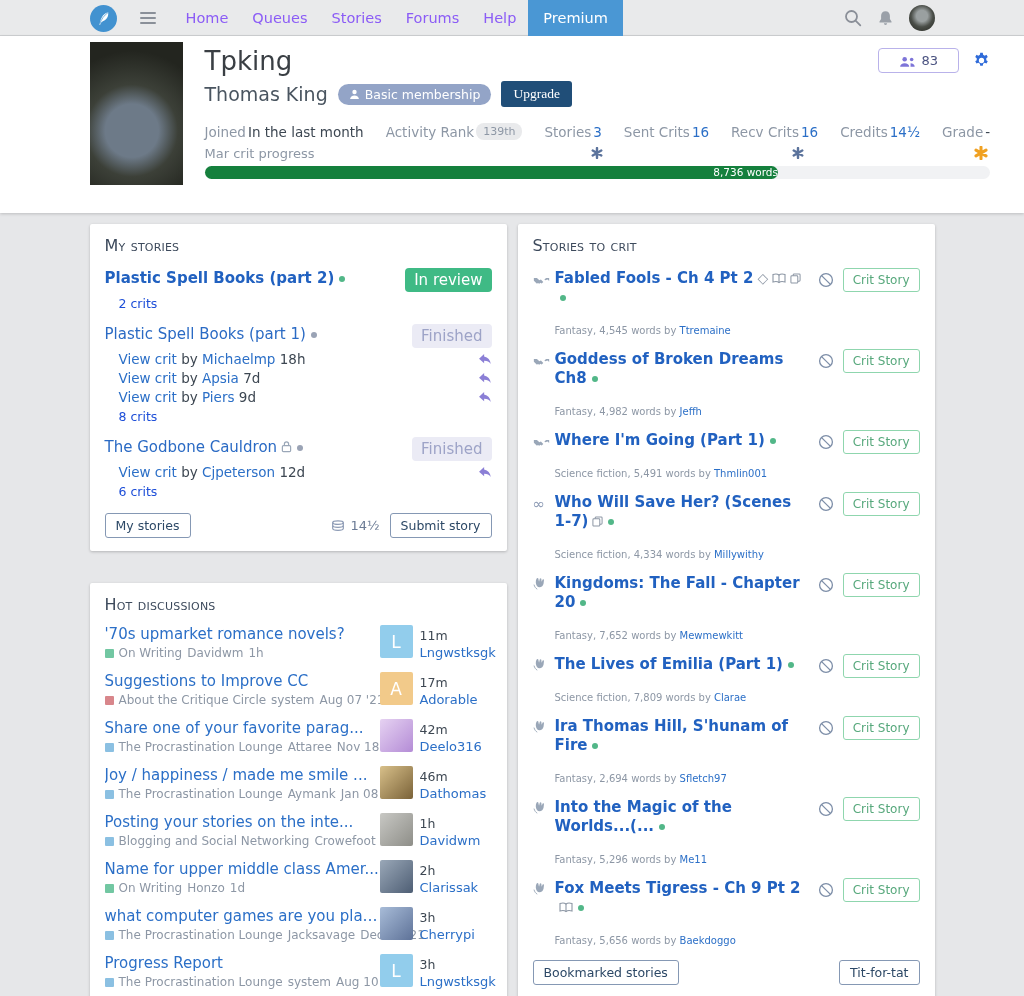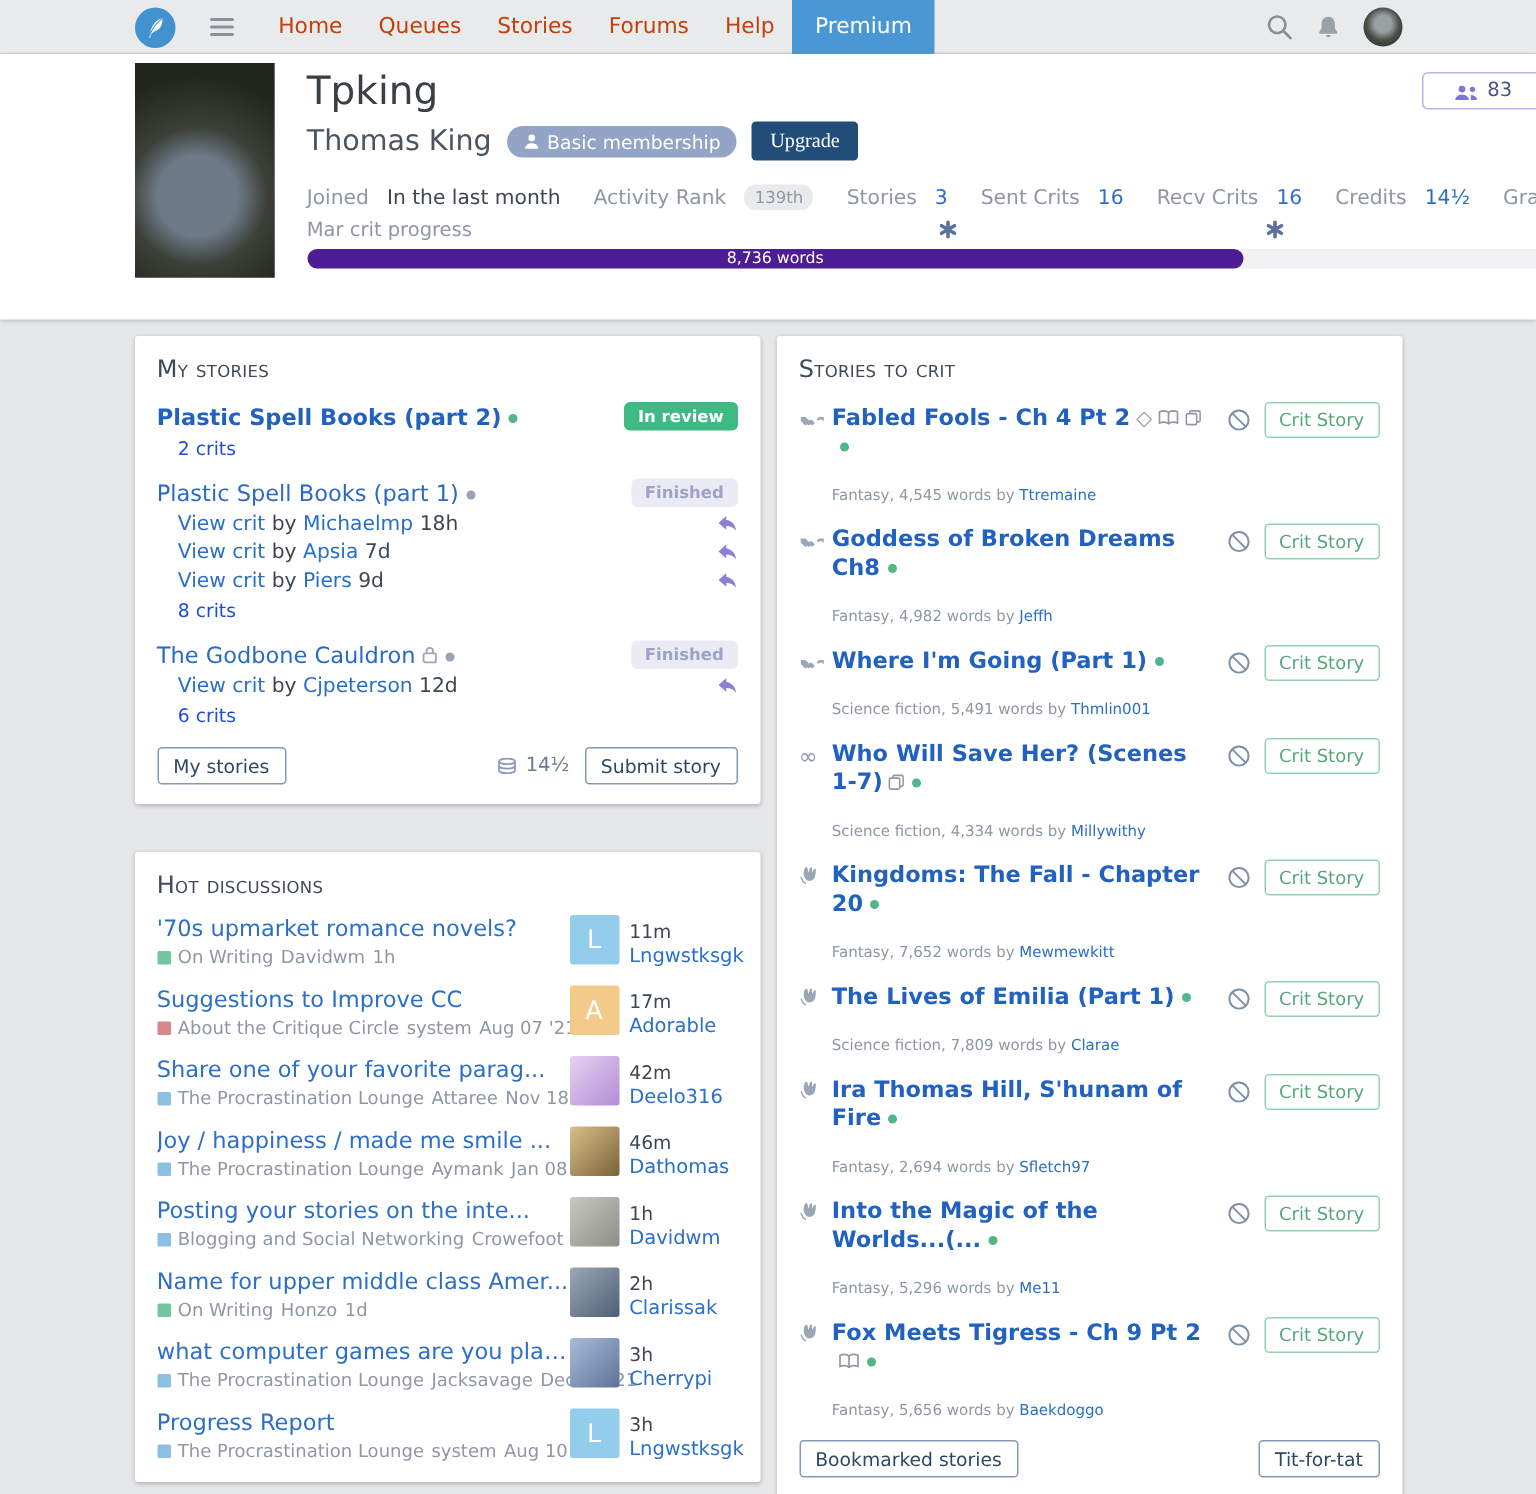--- a/index.html
+++ b/index.html
@@ -9,70 +9,70 @@
   .wrap{width:845px;margin:0 auto}
 
   
   .navbar{height:36px;background:#e9eaeb;border-bottom:1px solid #cfd1d3}
   .navbar .wrap{display:flex;align-items:center;height:36px}
   .logo{width:27px;height:27px;border-radius:50%;background:#4292d0;display:flex;align-items:center;justify-content:center;flex:0 0 auto}
   .hamburger{margin-left:23px;display:flex;flex-direction:column;gap:3px;cursor:pointer}
   .hamburger i{display:block;width:16px;height:2px;background:#8a9099;border-radius:1px}
   ul.navlinks{list-style:none;display:flex;align-items:center;height:36px;margin-left:18px}
   ul.navlinks li{height:36px}
-  ul.navlinks a{display:flex;align-items:center;height:36px;padding:0 12px;font-size:14.5px;color:#c2410c}
+  ul.navlinks a{display:flex;align-items:center;height:36px;padding:0 12px;font-size:14.5px;color:#8b5cf6}
   .premium-btn{height:36px;background:#4a97d4;color:#fff;border:none;font-size:14.5px;padding:0 15px;cursor:pointer;font-family:inherit}
   .nav-right{margin-left:auto;display:flex;align-items:center;gap:16px}
   .nav-avatar{width:26px;height:26px;border-radius:50%;background:radial-gradient(circle at 50% 42%,#9aa0a0 0 28%,#4a4e48 55%,#23251f 100%)}
 
   
   .profile-band{background:#fff;box-shadow:0 1px 3px rgba(0,0,0,.18);padding:6px 0 28px}
   .profile-inner{display:flex}
   .p-avatar{width:93px;height:143px;flex:0 0 auto;
     background:radial-gradient(circle at 45% 62%,#6d7a88 0 26%,#3c4038 45%,#23251f 78%),linear-gradient(165deg,#8a8d86,#2c2e28)}
   .p-right{flex:1;padding-left:22px;position:relative}
   .p-name{font-size:26px;font-weight:500;color:#3a3f44;margin-top:4px}
   .p-sub{display:flex;align-items:center;gap:10px;margin-top:5px}
   .p-realname{font-size:19px;color:#4a5560}
   .member-pill{display:inline-flex;align-items:center;gap:5px;background:#93a4c7;color:#fff;font-size:12.5px;border-radius:12px;padding:3px 11px}
   .upgrade-btn{background:#204e78;color:#fff;border:none;border-radius:3px;font-size:13.5px;padding:5px 12px;cursor:pointer;font-family:Liberation Serif, serif}
   .p-controls{position:absolute;top:6px;right:0;display:flex;align-items:center;gap:14px}
   .buddies-badge{display:inline-flex;align-items:flex-end;gap:6px;border:1px solid #b9b2ea;border-radius:4px;padding:4px 20px;color:#4a5280;font-size:13px;cursor:pointer;background:#fff}
   .stats-row{display:flex;gap:22px;margin-top:16px;font-size:13.5px;flex-wrap:nowrap}
-  .stat{display:flex;gap:12px;align-items:center;white-space:nowrap}
+  .stat{display:flex;gap:2px;align-items:center;white-space:nowrap}
   .stat .lbl{color:#8d97a5}
   .stat .v-dark{color:#3d4752}
   .stat .v-link{color:#2b6fc7;cursor:pointer}
   .stat .v-badge{background:#e9eaec;color:#8d97a5;font-size:11px;border-radius:8px;padding:2px 7px}
   .prog-label-row{position:relative;margin-top:6px;height:17px;font-size:13px;color:#8d97a5}
   .goal-star{position:absolute;top:1px;width:12px;height:12px;color:#5b739c}
   .goal-star.g1{left:calc(50% - 6px)}
   .goal-star.g2{left:calc(75.5% - 6px)}
   .goal-star.orange{left:calc(99% - 8px);color:#f0a122;width:14px;height:14px;top:0}
   .prog-track{height:13px;border-radius:7px;background:#f1f2f4;margin-top:3px;position:relative}
-  .prog-fill{height:13px;border-radius:7px;background:#4c1d95;color:#fff;font-size:10.5px;text-align:center;line-height:13px}
+  .prog-fill{height:13px;border-radius:7px;background:#15803d;color:#fff;font-size:10.5px;text-align:right;line-height:13px}
 
   
   .cols{display:flex;gap:11px;margin-top:11px;align-items:flex-start}
   .col{width:417px;flex:0 0 auto}
   .panel{background:#fff;border-radius:2px;box-shadow:0 1px 3px rgba(0,0,0,.22);padding:12px 15px 13px}
   .panel-title{font-variant:small-caps;font-size:16px;color:#3d4a5c;font-weight:500;letter-spacing:.2px}
   .panel-foot{display:flex;justify-content:space-between;align-items:center;margin-top:14px}
   .btn-outline{background:#fff;border:1px solid #8598b4;border-radius:3px;color:#2c4866;font-size:12.5px;padding:4px 10px;cursor:pointer;font-family:inherit}
   .dot{display:inline-block;width:6px;height:6px;border-radius:50%;vertical-align:middle;margin-left:5px}
   .dot.green{background:#52b788}
   .dot.gray{background:#9aa3b5}
 
   
   #my-stories{margin-bottom:32px}
   .story{margin-top:13px}
   .s-head{display:flex;justify-content:space-between;align-items:flex-start}
   .s-title{font-size:15px;color:#2a6ac4}
   .s-title.bold{font-weight:700;color:#2161c0}
-  .badge{font-size:11px;font-weight:700;border-radius:4px;padding:3px 9px;white-space:nowrap}
+  .badge{font-size:15px;font-weight:400;border-radius:4px;padding:3px 9px;white-space:nowrap}
   .badge.green{background:#3fba85;color:#fff}
   .badge.gray{background:#ebebf5;color:#9da3c7}
   .crit-row{display:flex;justify-content:space-between;align-items:center;padding-left:14px;margin-top:3px;font-size:13.5px}
   .crit-row a{color:#2b6fc7}
   .crit-row .dk{color:#3d4752}
   .crit-ic{display:flex;align-items:center;gap:6px}
   .star-glyph{color:#8b7fd6;font-size:15px;line-height:1}
   .crits-count{color:#1d4ed8;font-size:12.5px;padding-left:14px;margin-top:4px}
   .coin-credits{display:flex;align-items:center;gap:5px;color:#6b7b95;font-size:13px}
   .foot-right{display:flex;align-items:center;gap:10px;margin-left:auto}

